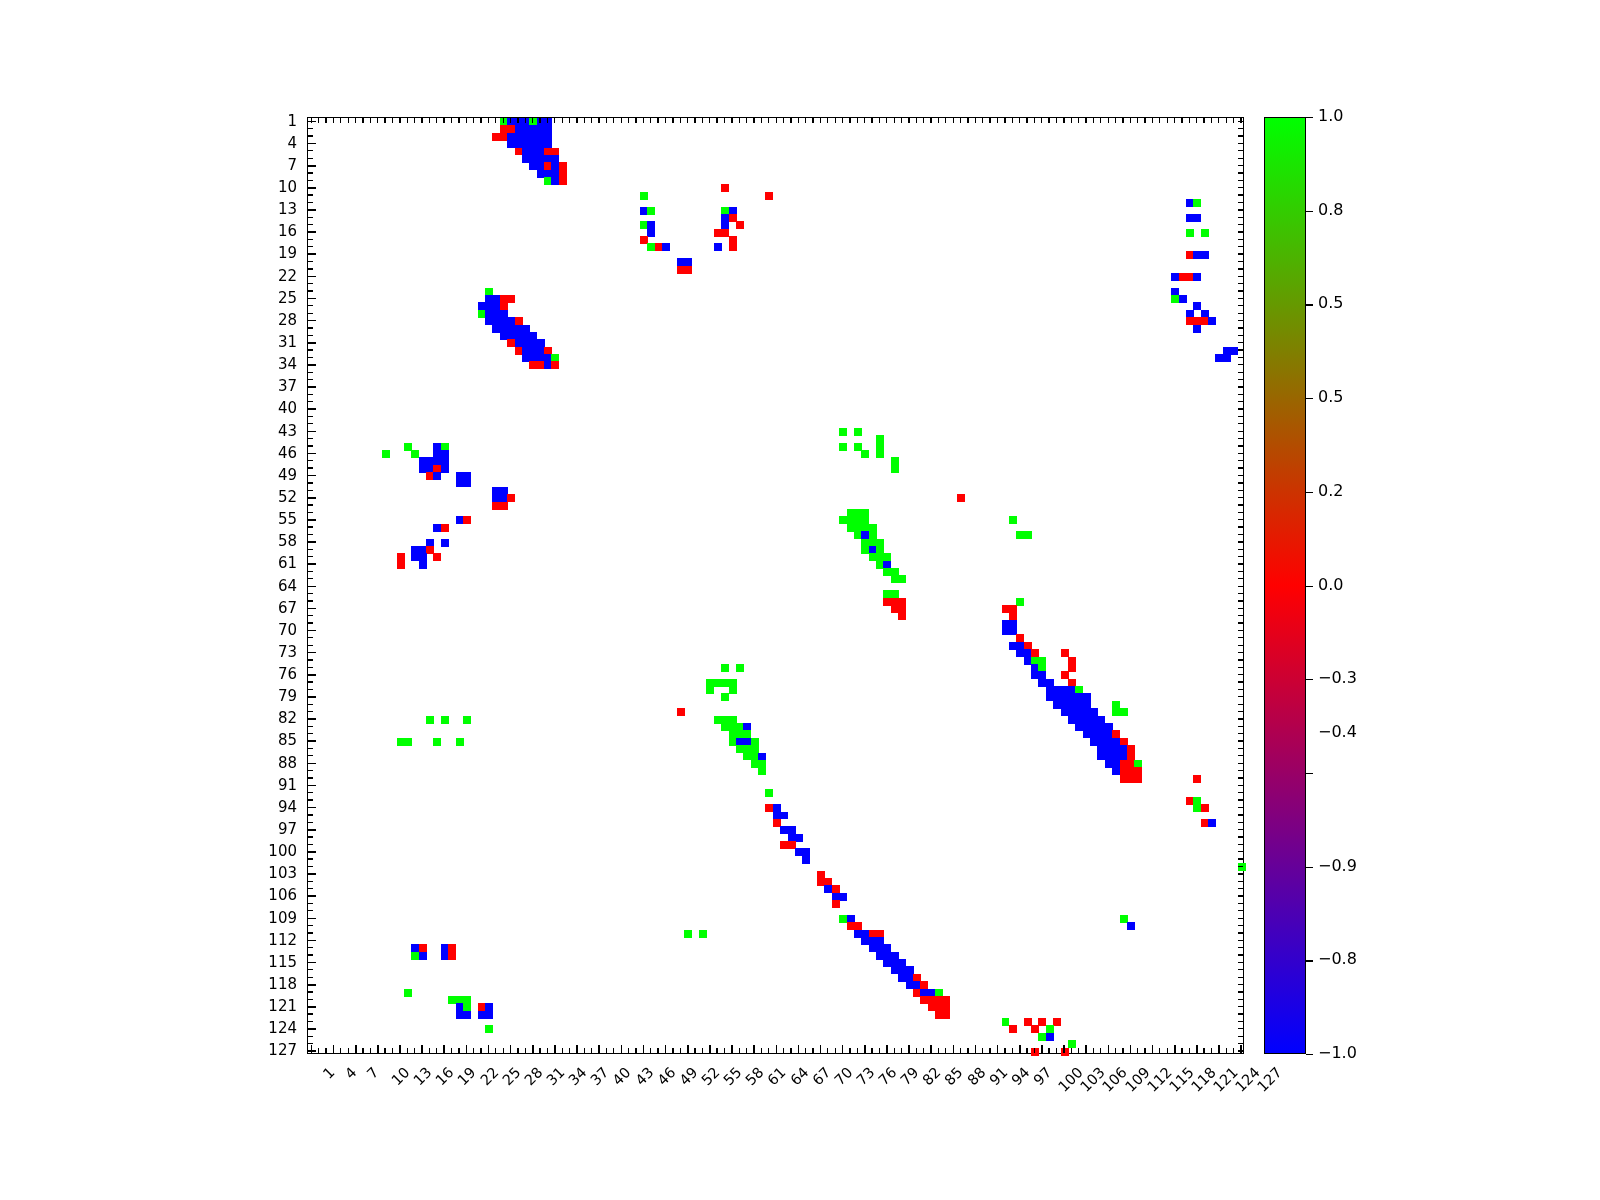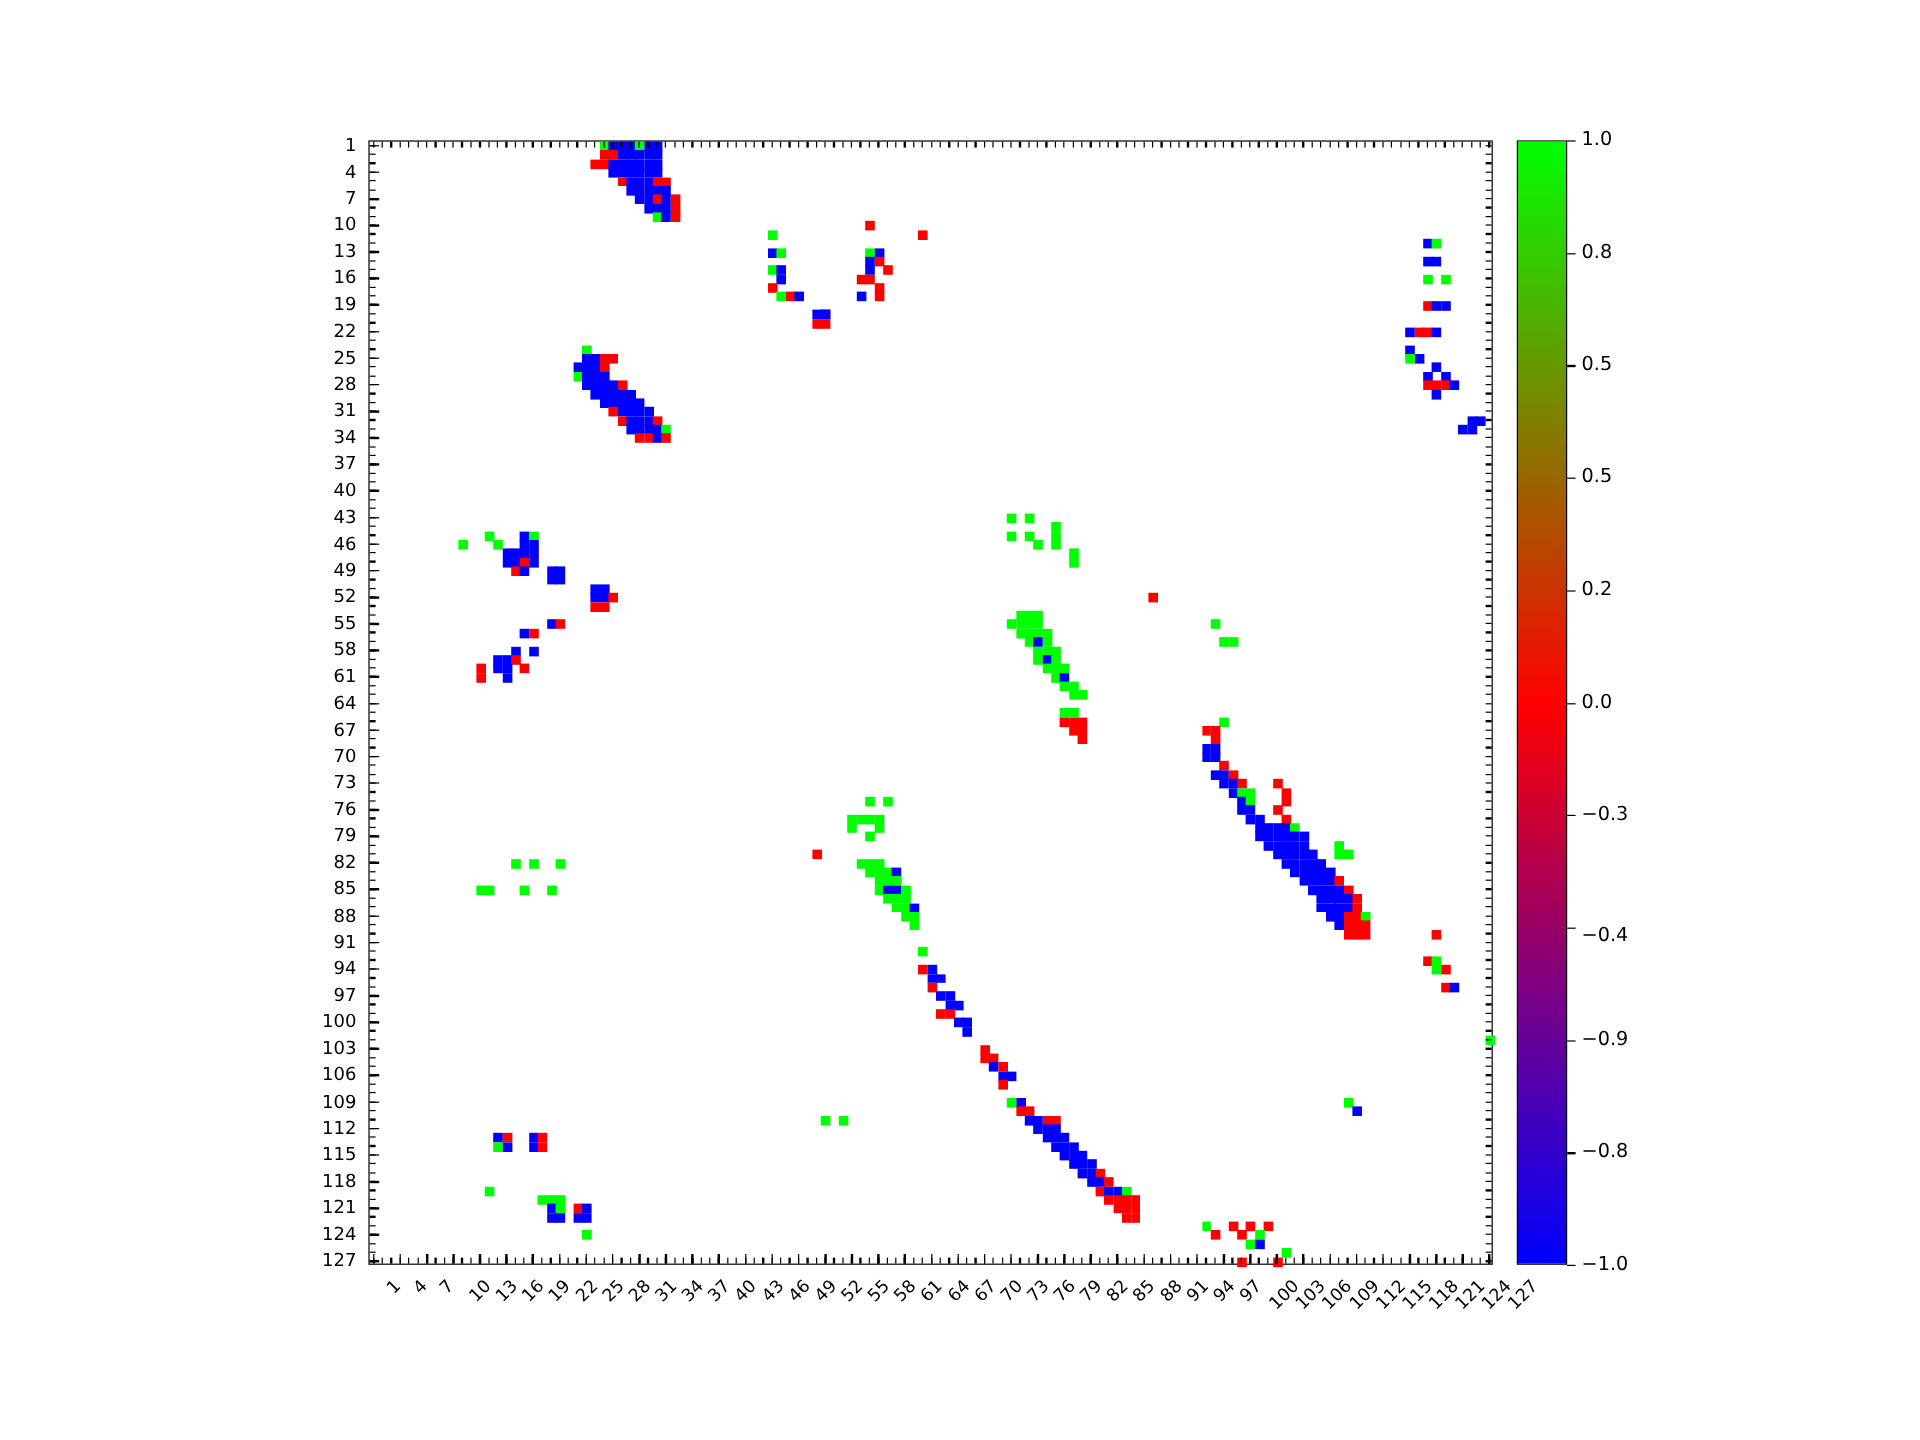--- a/index.html
+++ b/index.html
@@ -1228,21 +1228,21 @@
     <div id="cbar-grad" style="background: linear-gradient(rgb(0, 255, 0) 0%, rgb(255, 0, 0) 50%, rgb(0, 0, 255) 100%);"></div>
   </div>
   <div id="cbar-labels">
       <div class="cbtick" style="top: 1054px;"></div>
       <div class="cblabel" style="top: 1043px;">−1.0</div>
       <div class="cbtick" style="top: 960.3px;"></div>
       <div class="cblabel" style="top: 949.3px;">−0.8</div>
       <div class="cbtick" style="top: 866.6px;"></div>
       <div class="cblabel" style="top: 855.6px;">−0.9</div>
       <div class="cbtick" style="top: 772.9px;"></div>
-      <div class="cblabel" style="top: 769px; text-align: right;">−0.4</div>
+      <div class="cblabel" style="top: 722px; text-align: right;">−0.4</div>
       <div class="cbtick" style="top: 679.2px;"></div>
       <div class="cblabel" style="top: 668.2px;">−0.3</div>
       <div class="cbtick" style="top: 585.5px;"></div>
       <div class="cblabel" style="top: 574.5px;">0.0</div>
       <div class="cbtick" style="top: 491.8px;"></div>
       <div class="cblabel" style="top: 480.8px;">0.2</div>
       <div class="cbtick" style="top: 398.1px;"></div>
       <div class="cblabel" style="top: 387.1px;">0.5</div>
       <div class="cbtick" style="top: 304.4px;"></div>
       <div class="cblabel" style="top: 293.4px;">0.5</div>

